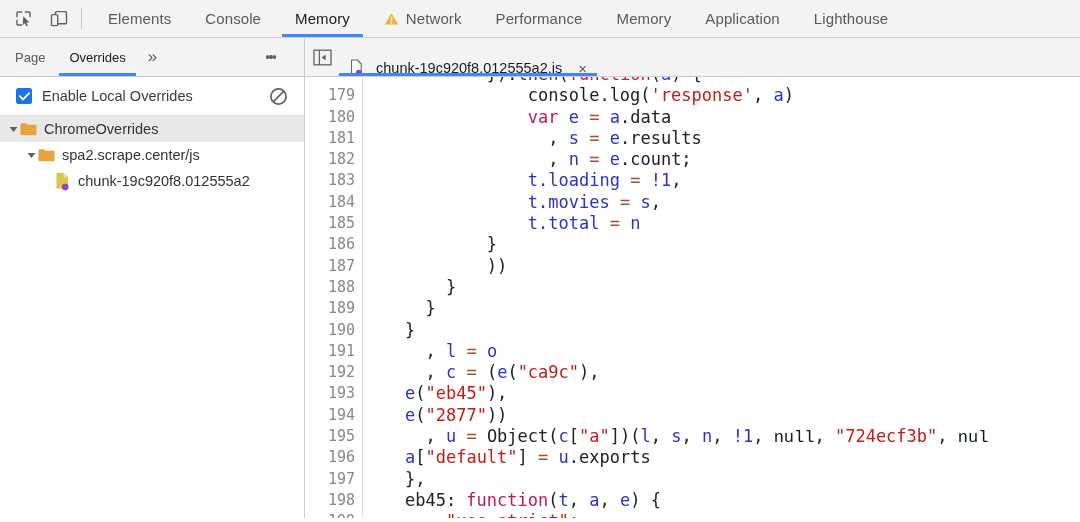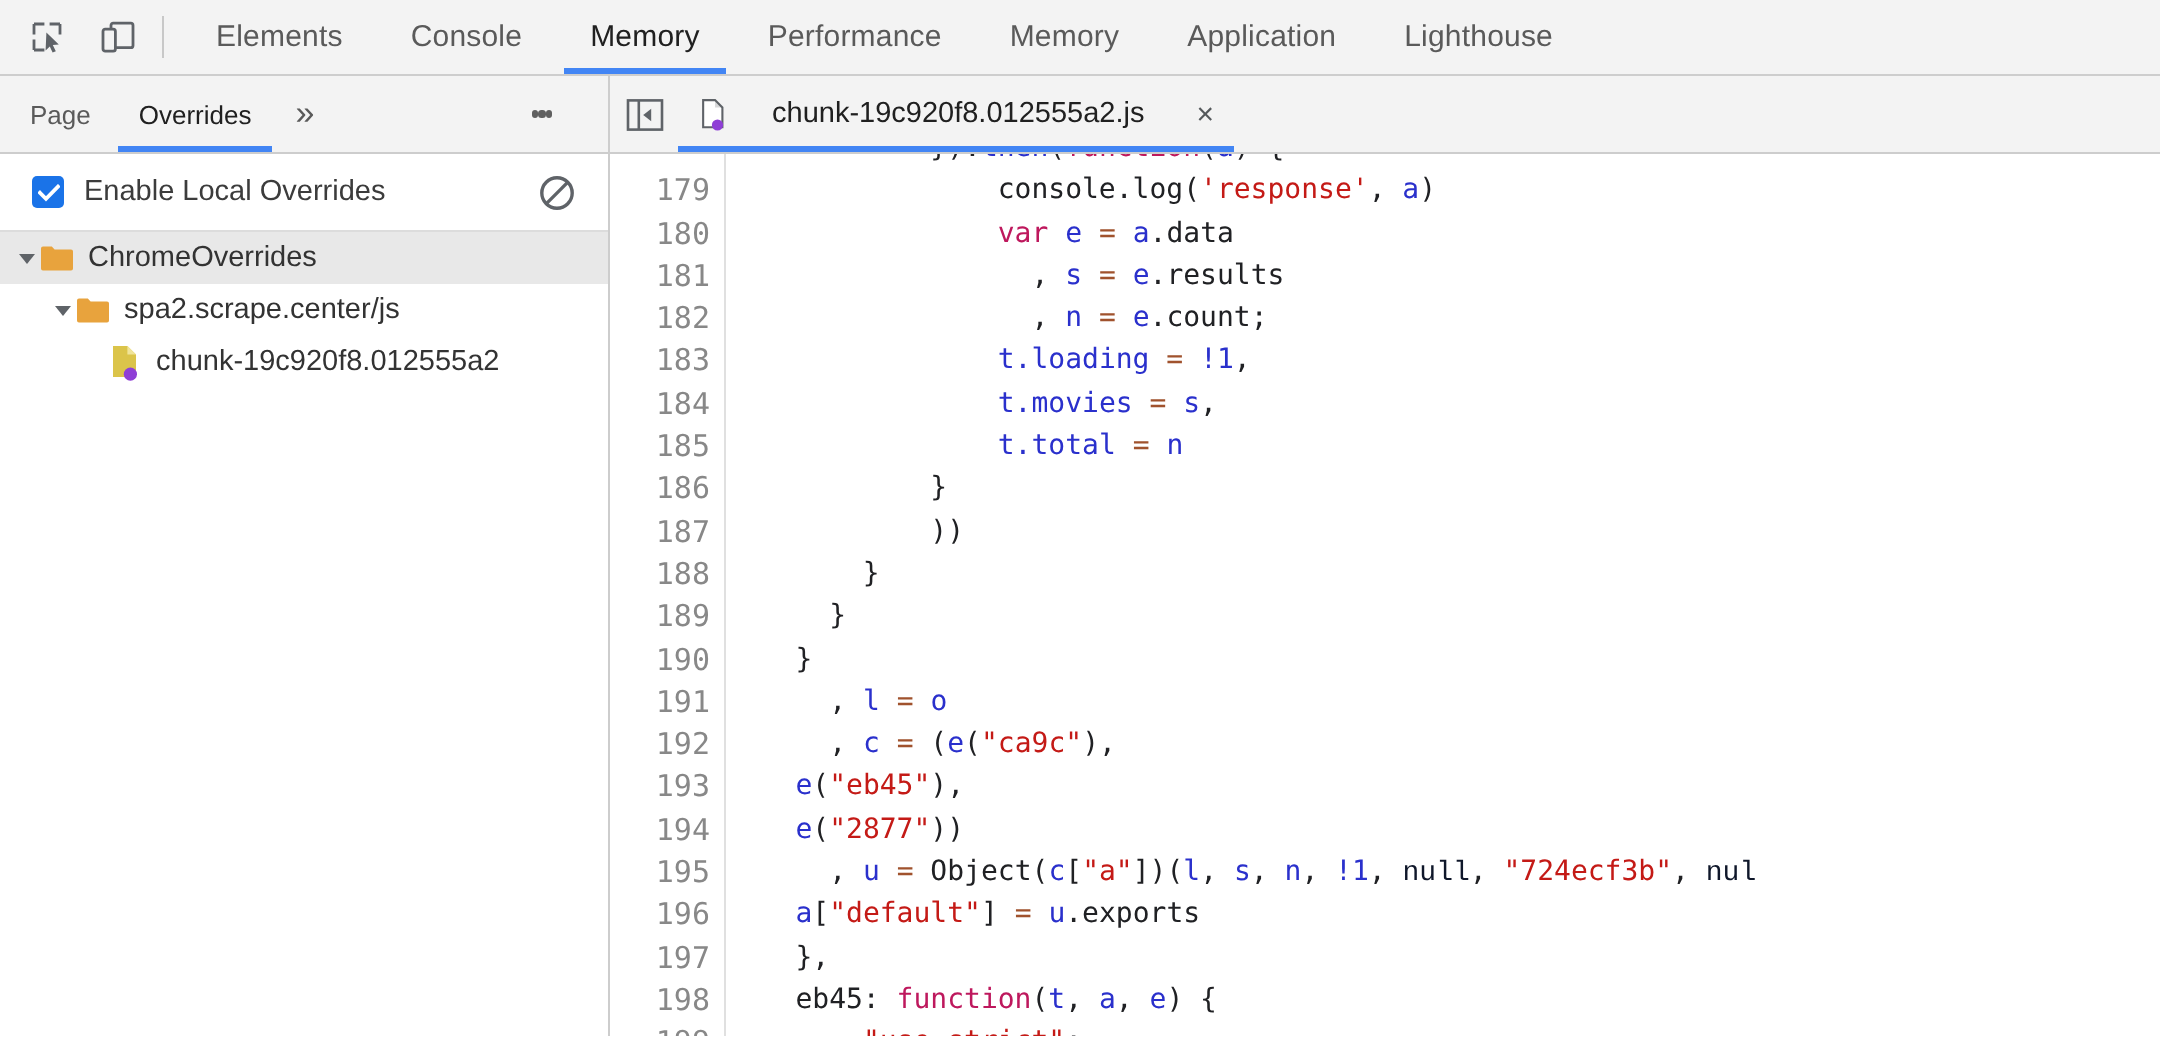--- a/index.html
+++ b/index.html
@@ -223,22 +223,22 @@
   }
   .panel-toggle {
     display: flex;
     align-items: center;
     justify-content: center;
     width: 34px;
     flex: none;
   }
   .etab {
     display: flex;
-    align-items: center;
-    gap: 22px;
+    align-items: flex-end;
+    gap: 12px;
     padding: 0 10px 0 11px;
     font-size: 14.5px;
     color: #202020;
     position: relative;
     white-space: nowrap;
   }
   .etab.selected::after {
     content: "";
     position: absolute;
     left: 0; right: 0; bottom: 0;
@@ -270,21 +270,21 @@
     box-sizing: border-box;
     font-family: "DejaVu Sans Mono", monospace;
     font-size: 15px;
     color: #888888;
     overflow: hidden;
   }
   .gutter div { height: 21.3px; line-height: 21.3px; }
   .code {
     flex: 1;
     font-family: "DejaVu Sans Mono", monospace;
-    font-size: 14px;
+    font-size: 17px;
     overflow: hidden;
     white-space: pre;
     padding-left: 1px;
     color: #202020;
   }
   .code div { height: 21.3px; line-height: 21.3px; }
 
   
   .t-plain { color: #202124; }
   .t-kw    { color: #be185d; }
@@ -318,20 +318,30 @@
     <div class="tb-divider"></div>
     <div class="tabs">
       <div class="tab">
         <span>Elements</span>
       </div>
       <div class="tab">
         <span>Console</span>
       </div>
       <div class="tab selected">
         <span>Memory</span>
+      </div>
+      <div class="tab">
+        <span class="warn-ico">
+          <svg width="15" height="14" viewBox="0 0 15 14">
+            <path d="M7.5 1.2 L14.2 12.6 L0.8 12.6 Z" fill="#e8b339"></path>
+            <rect x="6.75" y="5" width="1.5" height="4.1" fill="#ffffff"></rect>
+            <rect x="6.75" y="10" width="1.5" height="1.5" fill="#ffffff"></rect>
+          </svg>
+        </span>
+        <span>Network</span>
       </div>
       <div class="tab">
         <span>Performance</span>
       </div>
       <div class="tab">
         <span>Memory</span>
       </div>
       <div class="tab">
         <span>Application</span>
       </div>

